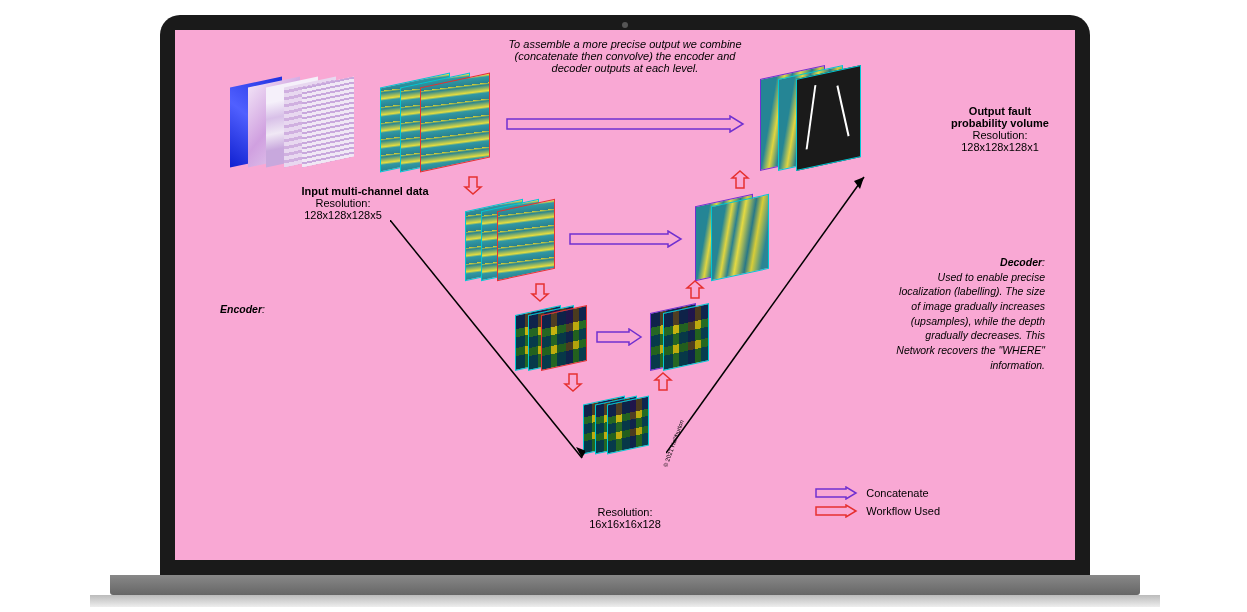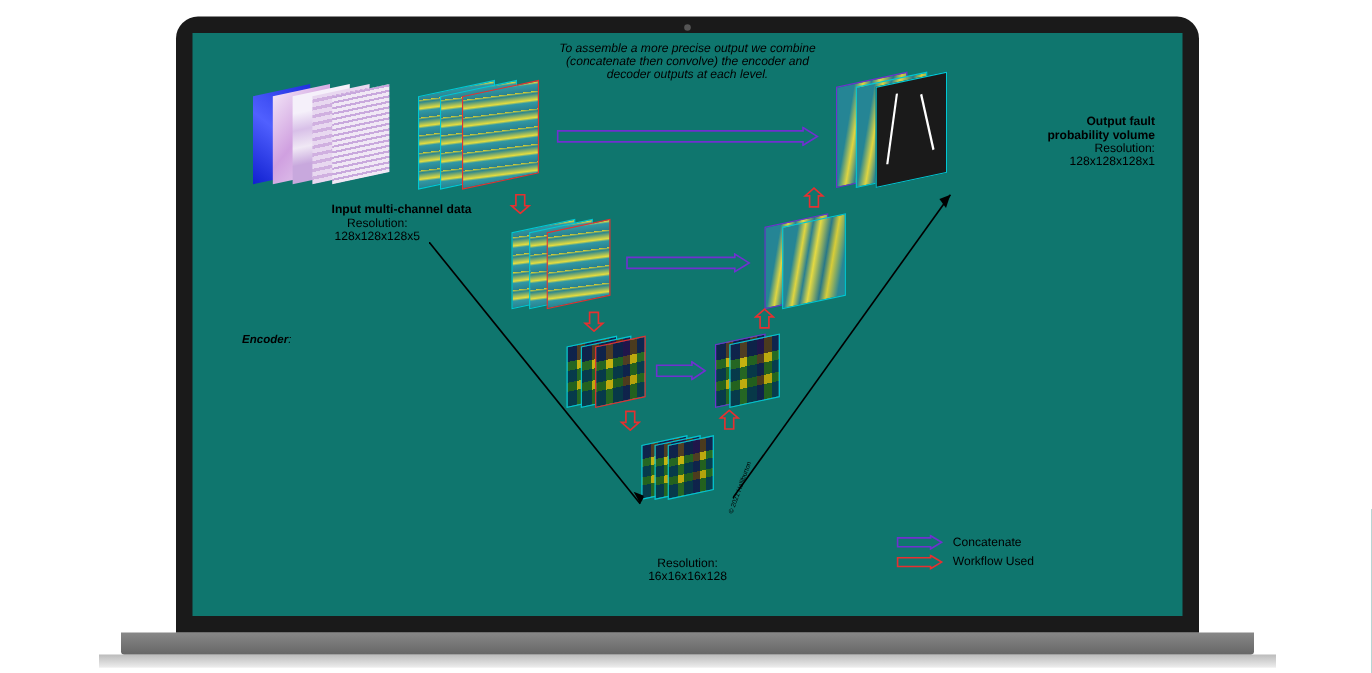--- a/index.html
+++ b/index.html
@@ -24,21 +24,21 @@
   position: absolute;
   top: 7px;
   left: 50%;
   transform: translateX(-50%);
   width: 6px;
   height: 6px;
   background: #555;
   border-radius: 50%;
 }
 .laptop-screen {
-  background: #0f766e;
+  background: #f9a8d4;
   width: 100%;
   height: 530px;
   position: relative;
   overflow: hidden;
 }
 .laptop-base {
   position: absolute;
   bottom: 17px;
   left: 110px;
   width: 1030px;
@@ -78,21 +78,21 @@
   font-size: 11px;
   text-align: center;
   width: 180px;
 }
 .input-label b { font-weight: bold; margin-left: 44px; }
 .output-label {
   position: absolute;
   top: 75px;
   right: 25px;
   font-size: 11px;
-  text-align: right;
+  text-align: center;
   width: 100px;
 }
 .encoder-text {
   position: absolute;
   top: 235px;
   left: 45px;
   font-size: 10.5px;
   font-style: italic;
   width: 190px;
   line-height: 1.4;
@@ -308,20 +308,24 @@
       <div class="output-label">
         <b>Output fault probability volume</b><br>
         <span>Resolution:</span><br>
         <span>128x128x128x1</span>
       </div>
 
       <div class="encoder-text">
         <b><span>Encoder</span></b>:<br>
       </div>
 
+      <div class="decoder-text">
+        <b><span>Decoder</span></b>:<br>
+        <span>Used to enable precise localization (labelling). The size of image gradually increases (upsamples), while the depth gradually decreases. This Network recovers the "WHERE" information.</span>
+      </div>
 
       <div class="bottom-res">
         <span>Resolution:</span><br>
         <span>16x16x16x128</span>
       </div>
 
       <div class="copyright">© 2021 Halliburton</div>
 
 
       <div class="legend-right">

